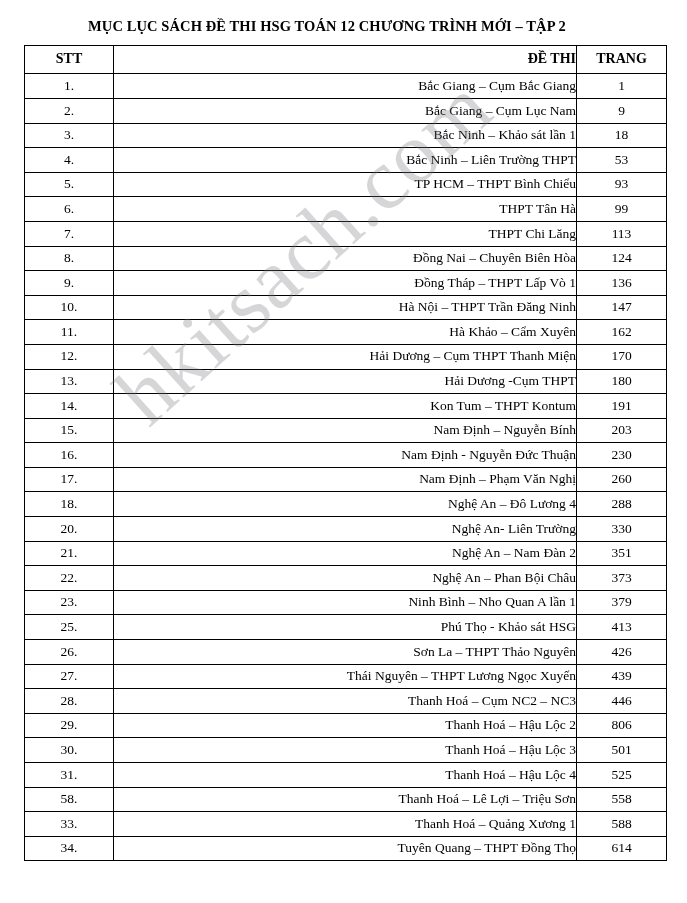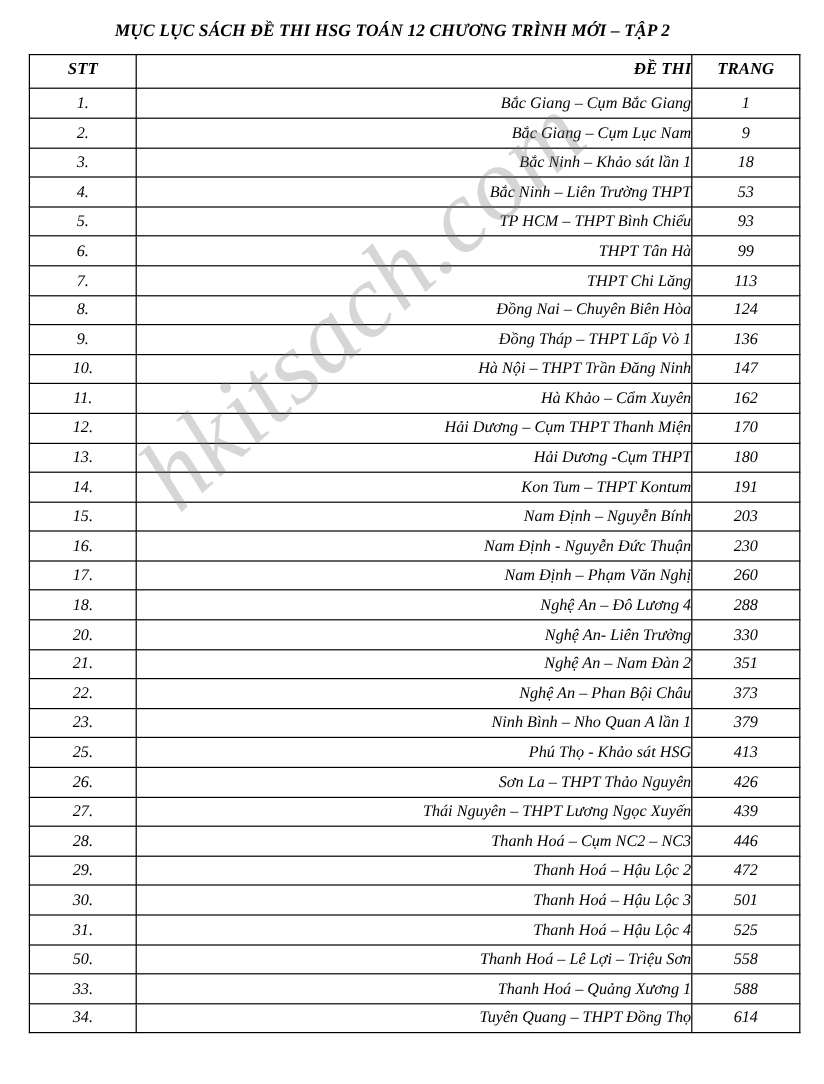--- a/index.html
+++ b/index.html
@@ -14,21 +14,20 @@
     color: #000000;
     position: relative;
     overflow: hidden;
   }
   .page {
     position: relative;
     width: 654px;
     height: 903px;
     box-sizing: border-box;
     padding: 12px 24px 0 24px;
-    font-style: italic;
   }
   .doc-title {
     text-align: center;
     font-weight: bold;
     font-size: 14.5px;
     letter-spacing: 0.1px;
     margin: 6px 0 10px 0;
     line-height: 1.2;
     white-space: nowrap;
   }
@@ -220,34 +219,34 @@
           <td class="col-page">439</td>
         </tr>
         <tr>
           <td class="col-stt">28.</td>
           <td class="col-name">Thanh Hoá – Cụm NC2 – NC3</td>
           <td class="col-page">446</td>
         </tr>
         <tr>
           <td class="col-stt">29.</td>
           <td class="col-name">Thanh Hoá – Hậu Lộc 2</td>
-          <td class="col-page">472</td>
+          <td class="col-page">806</td>
         </tr>
         <tr>
           <td class="col-stt">30.</td>
           <td class="col-name">Thanh Hoá – Hậu Lộc 3</td>
           <td class="col-page">501</td>
         </tr>
         <tr>
           <td class="col-stt">31.</td>
           <td class="col-name">Thanh Hoá – Hậu Lộc 4</td>
           <td class="col-page">525</td>
         </tr>
         <tr>
-          <td class="col-stt">50.</td>
+          <td class="col-stt">58.</td>
           <td class="col-name">Thanh Hoá – Lê Lợi – Triệu Sơn</td>
           <td class="col-page">558</td>
         </tr>
         <tr>
           <td class="col-stt">33.</td>
           <td class="col-name">Thanh Hoá – Quảng Xương 1</td>
           <td class="col-page">588</td>
         </tr>
         <tr>
           <td class="col-stt">34.</td>

